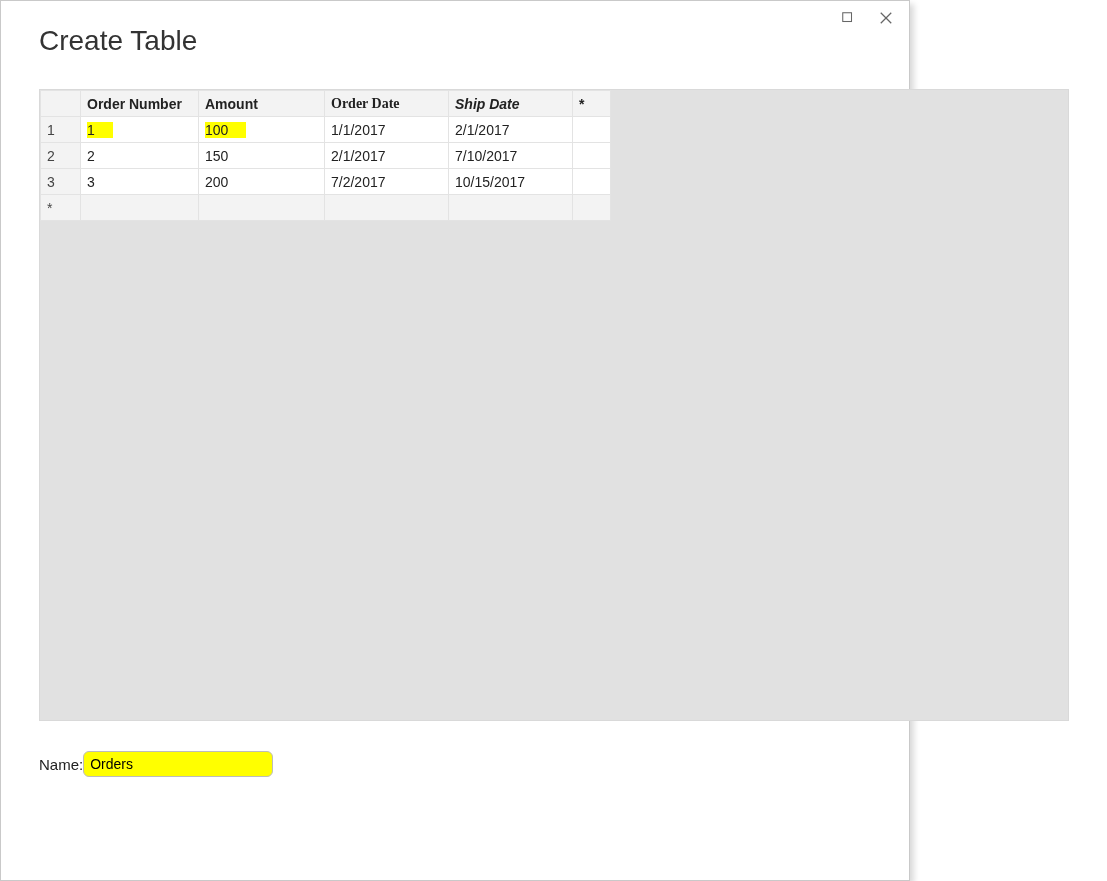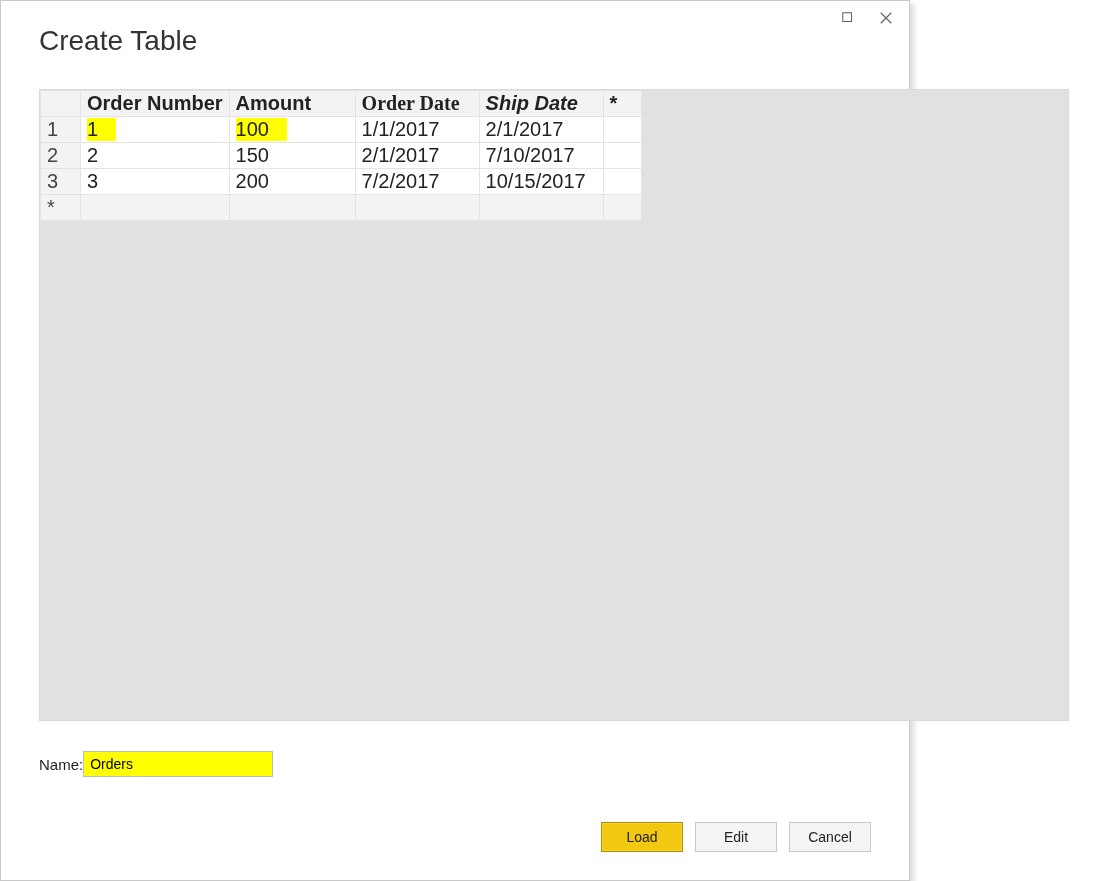--- a/index.html
+++ b/index.html
@@ -39,21 +39,21 @@
   .grid-area {
     position: absolute;
     left: 38px; top: 88px;
     width: 1030px; height: 632px;
     background: #e1e1e1;
     border: 1px solid #d9d9d9;
   }
   table.grid {
     border-collapse: collapse;
     background: #ffffff;
-    font-size: 20px;
+    font-size: 14px;
   }
   table.grid th, table.grid td {
     border: 1px solid #e3e3e3;
     height: 26px;
     padding: 0 6px;
     text-align: left;
     vertical-align: middle;
     white-space: nowrap;
   }
   table.grid th {
@@ -86,21 +86,21 @@
     font-size: 15px;
     color: #222;
   }
   .name-input {
     width: 190px; height: 26px;
     border: 1px solid #bcbcbc;
     padding: 2px 6px;
     font-size: 14px;
     font-family: inherit;
   }
-  .name-input.hl { background:#ffff00; }
+  .name-input.hl { background:#ffff00;border-radius:6px; }
   .button-row {
     position: absolute;
     right: 38px; bottom: 28px;
     display: flex;
     gap: 12px;
   }
   .btn {
     min-width: 82px; height: 30px;
     padding: 0 18px;
     font-size: 14px;
@@ -184,19 +184,14 @@
         </tr>
       </tbody>
     </table>
   </div>
 
   <div class="name-row">
     <span>Name:</span>
     <input type="text" class="name-input hl" value="Orders" style="">
   </div>
 
-  <div class="button-row">
-    <button class="btn primary">Load</button>
-    <button class="btn">Edit</button>
-    <button class="btn">Cancel</button>
-  </div>
 
 </div>
 
 </body></html>

